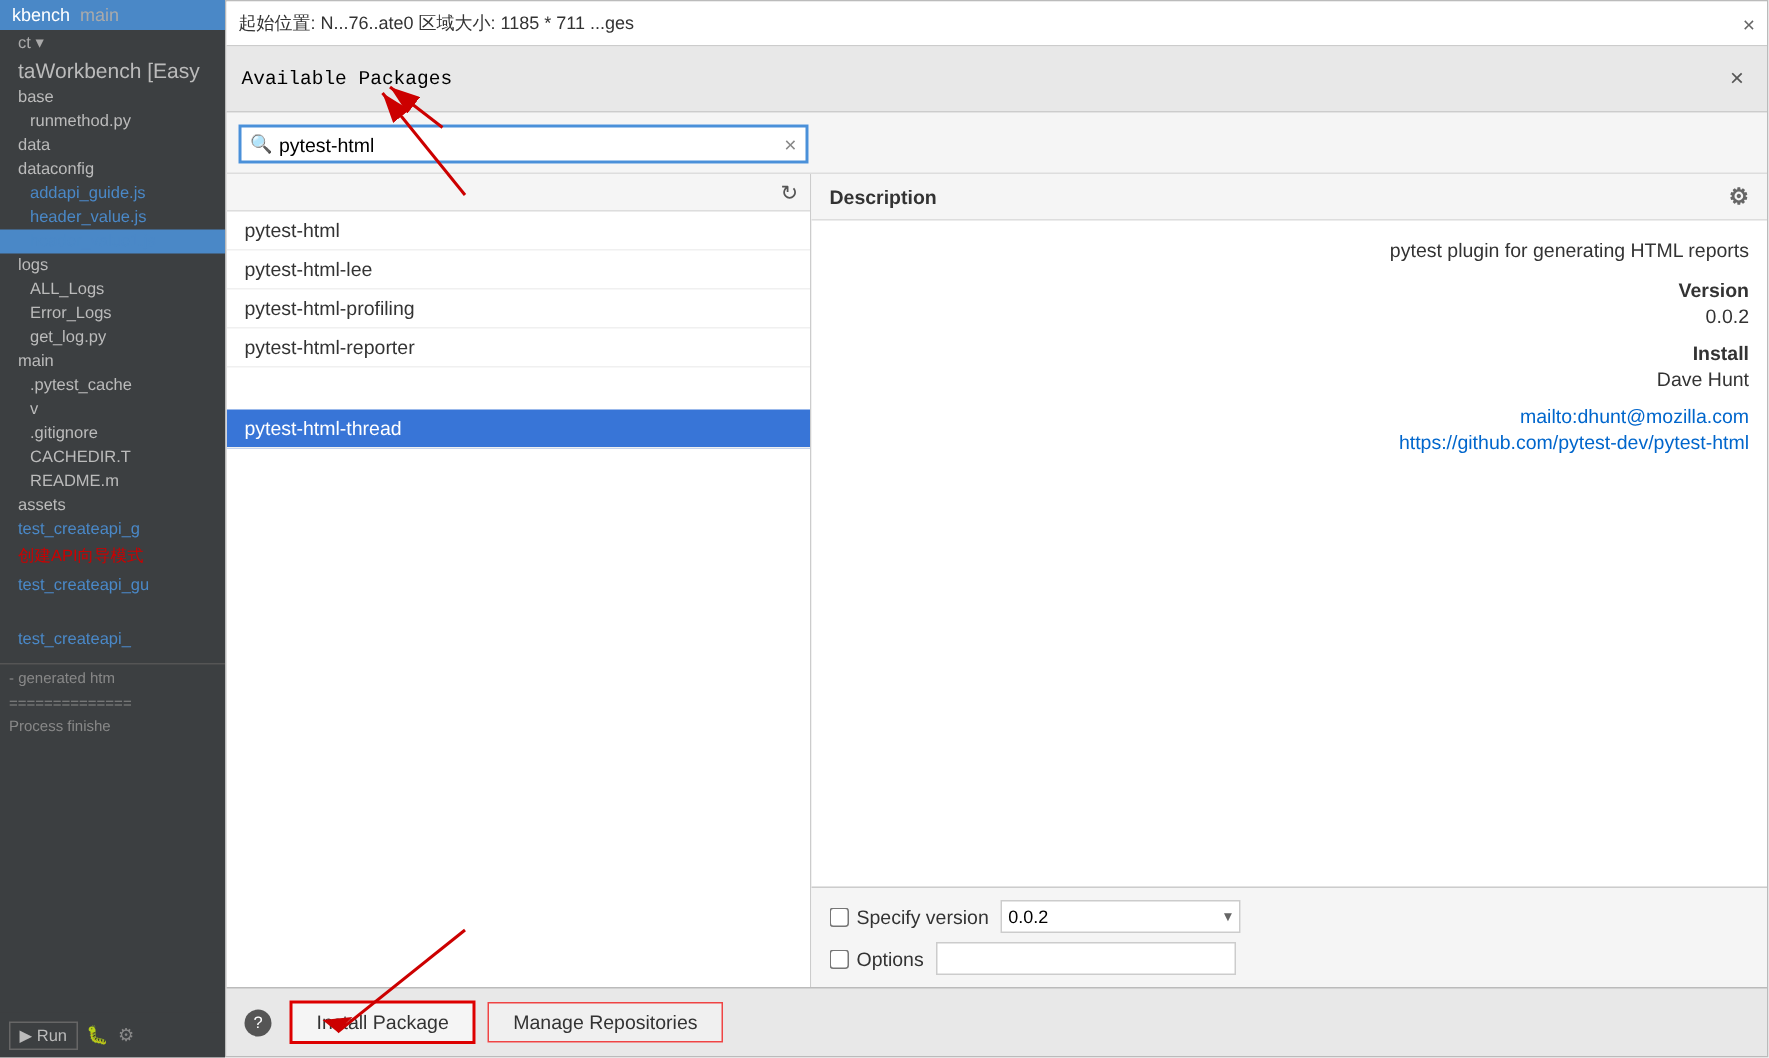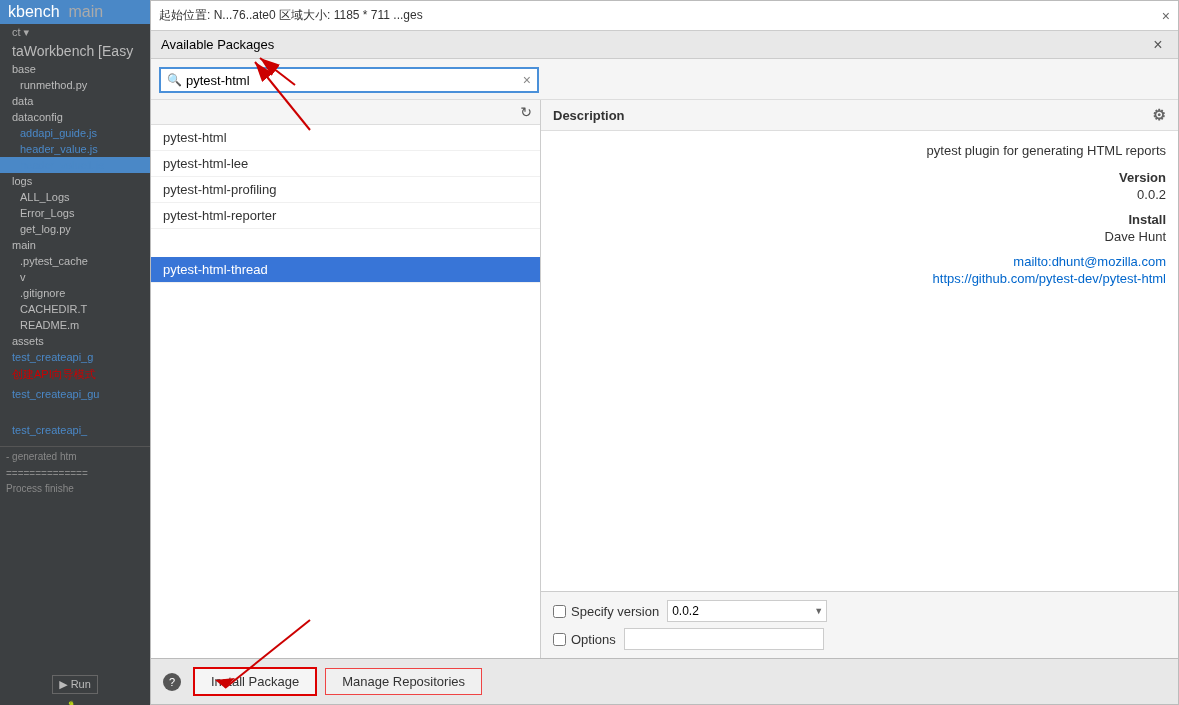--- a/index.html
+++ b/index.html
@@ -41,27 +41,28 @@
       background: #f5f5f5;
       border: 1px solid #bbb;
       display: flex;
       flex-direction: column;
     }
 
     
     .dialog-titlebar {
       background: #e8e8e8;
       border-bottom: 1px solid #ccc;
-      height: 28px;
+      height: 44px;
       display: flex;
       align-items: center;
       justify-content: space-between;
       padding: 0 10px;
       font-size: 13px;
       font-weight: normal;
+      font-family: Liberation Mono, monospace;
     }
     .dialog-titlebar-close {
       cursor: pointer;
       font-size: 16px;
       color: #555;
       width: 20px;
       height: 20px;
       display: flex;
       align-items: center;
       justify-content: center;
@@ -342,36 +343,35 @@
       position: absolute;
       bottom: 0;
       left: 0;
       width: 150px;
       height: 30px;
       background: #3c3f41;
       display: flex;
       align-items: center;
       padding: 0 6px;
       gap: 6px;
-      flex-direction: column;
     }
     .run-btn {
       background: #3c3f41;
       border: 1px solid #666;
       color: #bbb;
       font-size: 11px;
       padding: 2px 6px;
       cursor: pointer;
     }
   </style>
 </head>
 <body>
 
 <div class="ide-sidebar">
-  <div class="ide-sidebar-item active" style="background:#4a88c7;color:#fff;font-size:16px;padding:3px 8px;">kbench &nbsp;<span style="color:#aaa">main</span></div>
+  <div class="ide-sidebar-item active" style="background:#4a88c7;color:#fff;font-size:12px;padding:3px 8px;">kbench &nbsp;<span style="color:#aaa">main</span></div>
   <div class="ide-sidebar-item" style="color:#aaa;font-size:11px;">ct ▾</div>
   <div class="ide-sidebar-item" style="color:#bbb;font-size:14px;">taWorkbench [Easy</div>
   <div class="ide-sidebar-item">base</div>
   <div class="ide-sidebar-item" style="padding-left:20px;">runmethod.py</div>
   <div class="ide-sidebar-item">data</div>
   <div class="ide-sidebar-item">dataconfig</div>
   <div class="ide-sidebar-item" style="padding-left:20px;color:#4a88c7;">addapi_guide.js</div>
   <div class="ide-sidebar-item" style="padding-left:20px;color:#4a88c7;">header_value.js</div>
   <div class="ide-sidebar-item active" style="padding-left:20px;color:#4a88c7;background:#4a88c7;">header_value1.js</div>
   <div class="ide-sidebar-item">logs</div>

